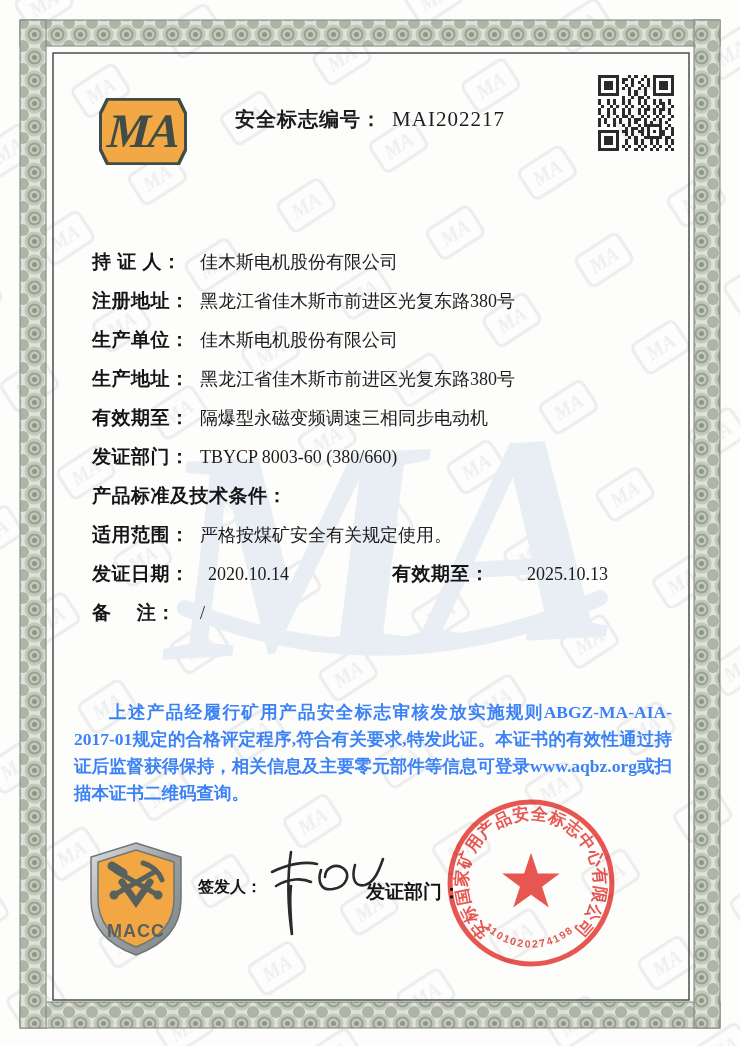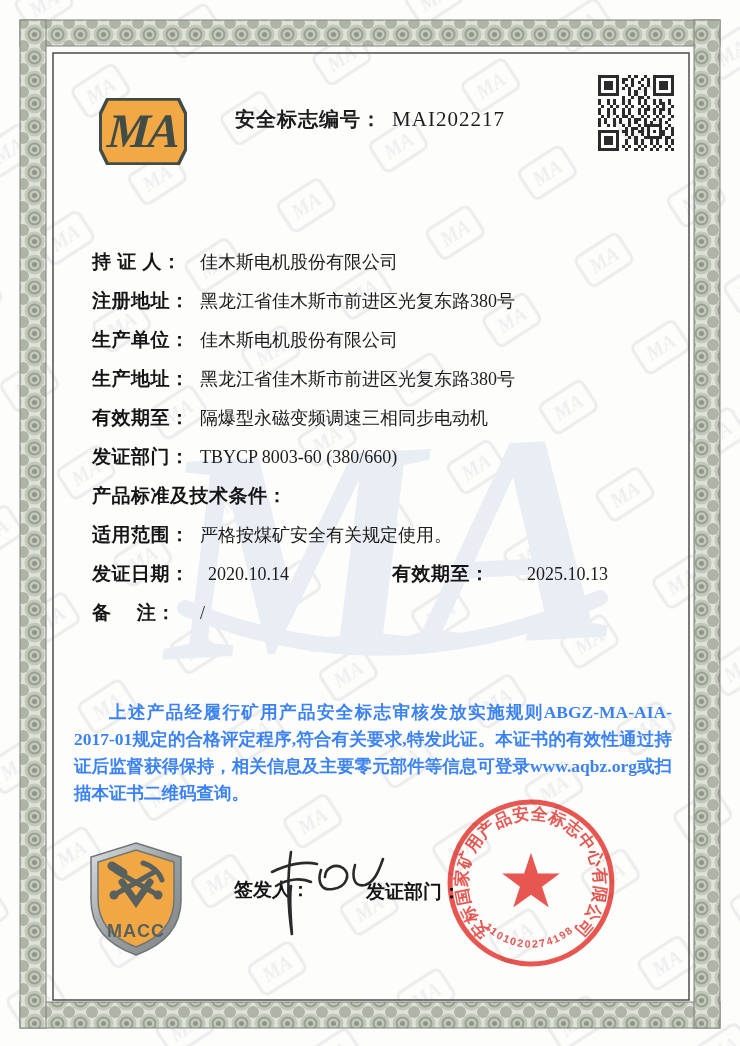--- a/index.html
+++ b/index.html
@@ -33,21 +33,21 @@
   .flabel.w2{width:135px;}
   .fvalue{font-family:Liberation Serif, serif;font-size:18px;color:#1c1c1c;}
   .fvalue.small{font-size:15.5px;letter-spacing:0.2px;}
   .fvalue.v1{flex:none;width:184px;margin-left:8px;}
 
   .statement{position:absolute;left:74px;top:699px;width:598px;z-index:1;
     font-family:"Liberation Serif",serif;font-size:17.5px;font-weight:600;line-height:27px;
     color:#3b82f6;text-align:justify;text-indent:2em;}
 
   .macc{position:absolute;left:83px;top:840px;z-index:2;}
-  .signer-label{position:absolute;left:198px;top:877px;font-weight:bold;font-size:19px;color:#151515;z-index:1;margin-left:36px;}
+  .signer-label{position:absolute;left:198px;top:877px;font-weight:bold;font-size:16px;color:#151515;z-index:1;}
   .signature{position:absolute;left:258px;top:834px;z-index:2;}
   .dept-label{position:absolute;left:366px;top:879px;font-weight:bold;font-size:19px;color:#151515;z-index:1;}
   .seal{position:absolute;left:443px;top:795px;z-index:3;opacity:0.9;mix-blend-mode:multiply;}
 </style>
 </head>
 <body>
 
 <div class="page">
 
   <svg class="bg-svg" width="740" height="1046" aria-hidden="true">

